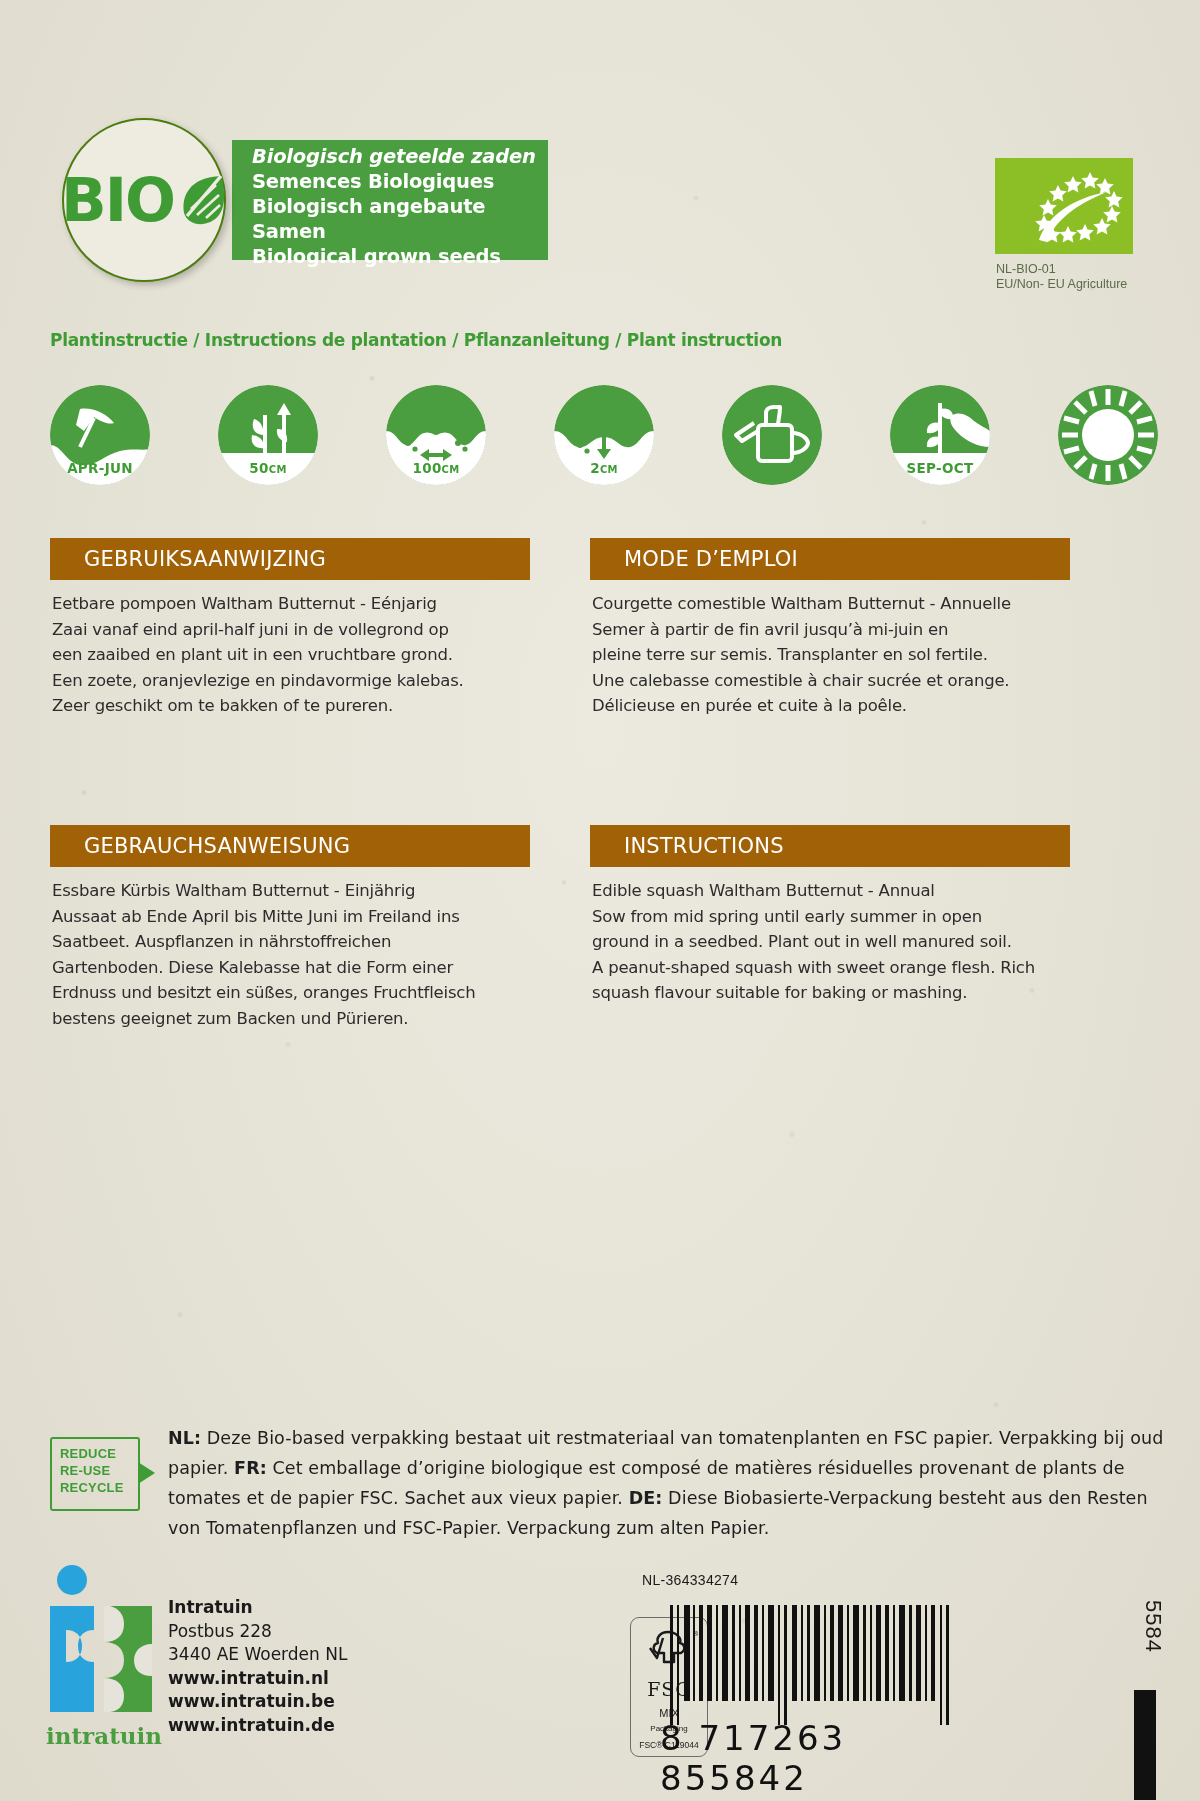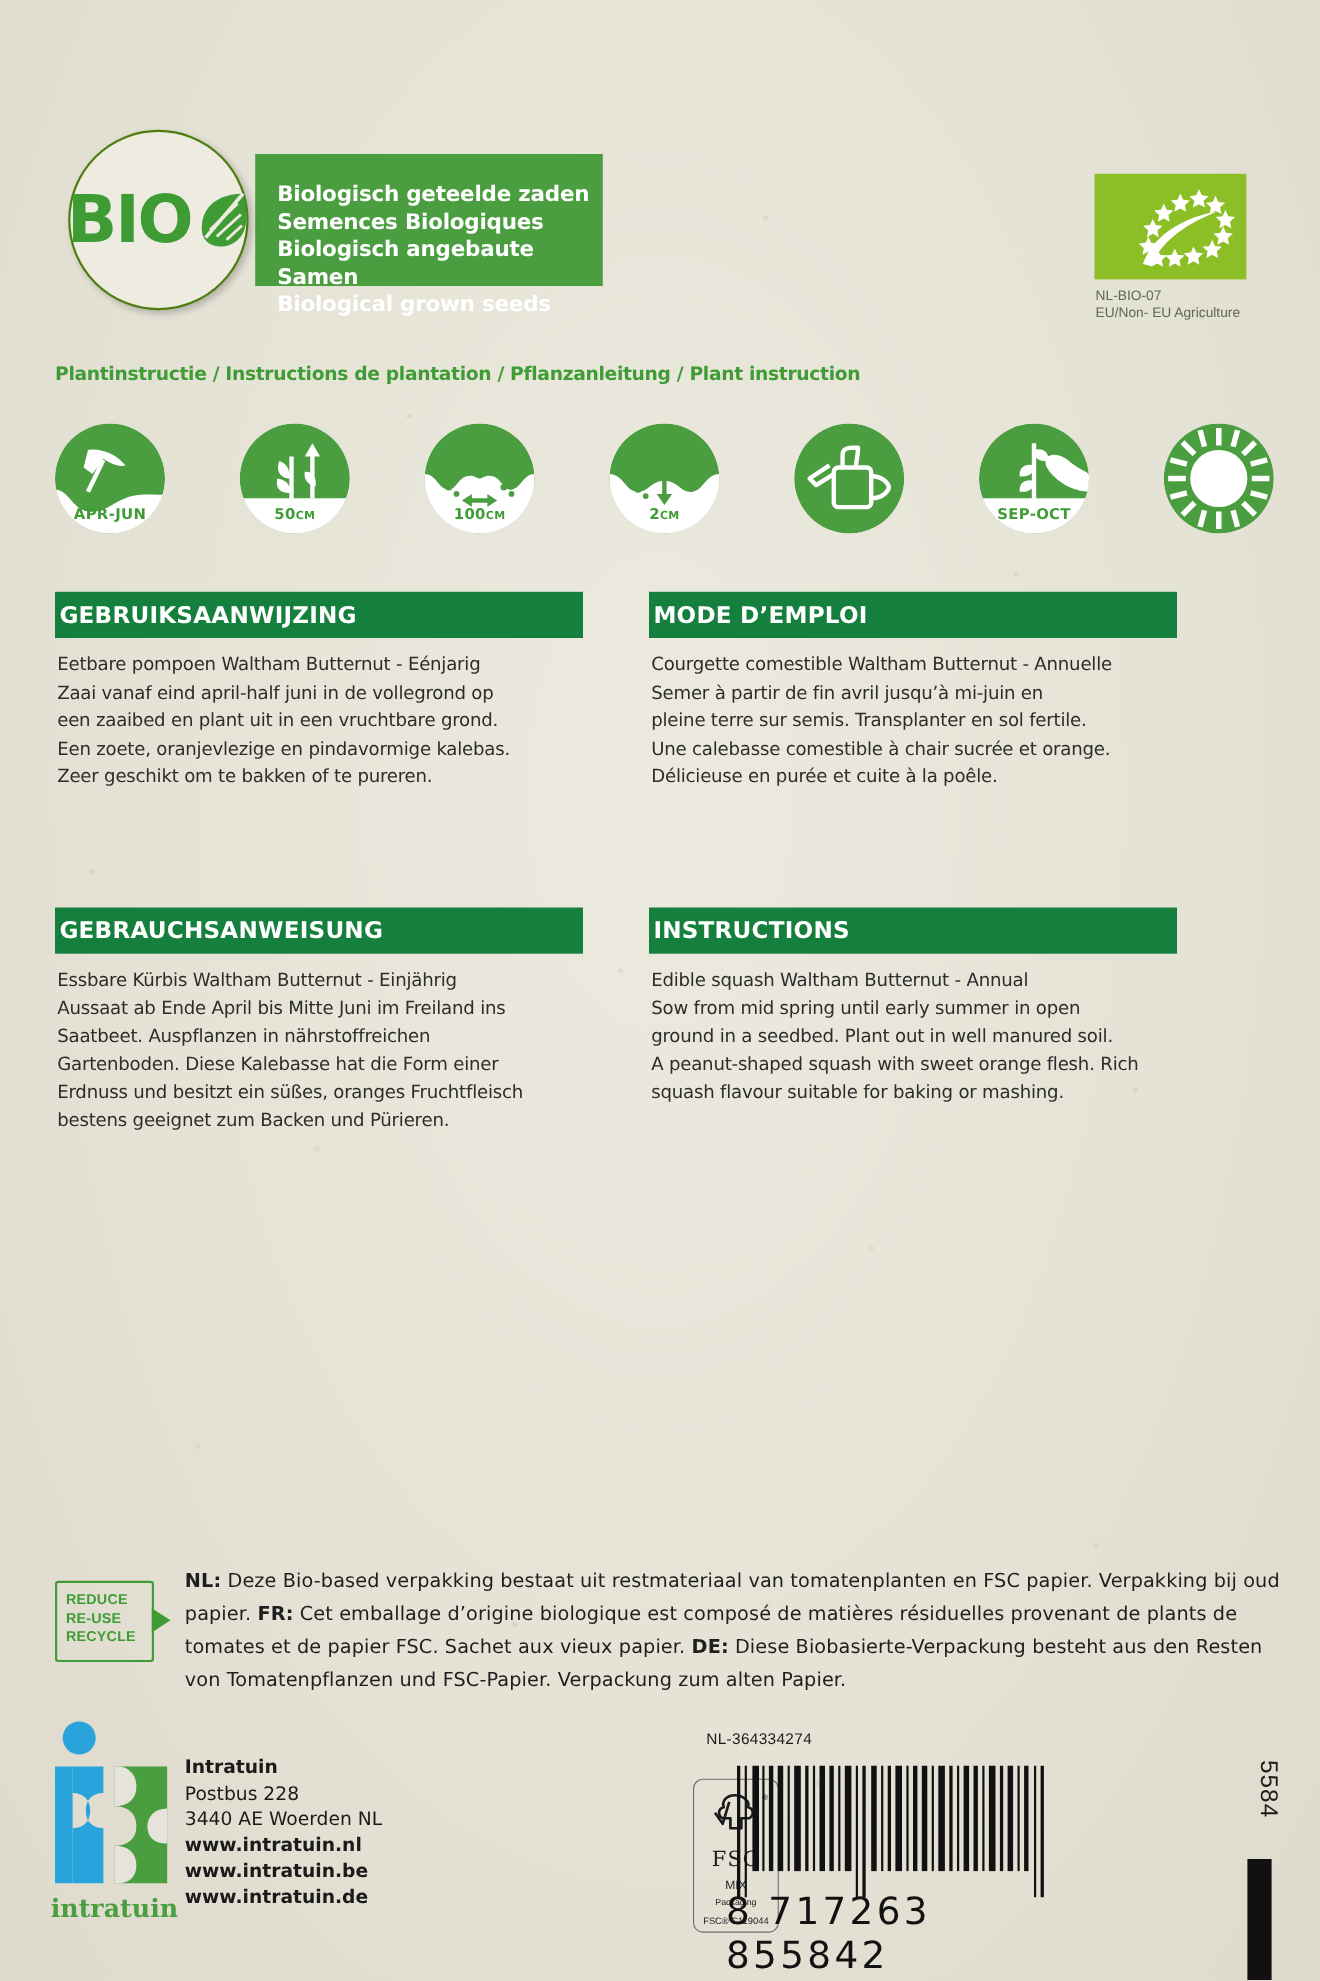--- a/index.html
+++ b/index.html
@@ -46,21 +46,21 @@
     letter-spacing:-2px;line-height:1;display:flex;align-items:center;
   }
   .bio-leaf{position:relative;width:52px;height:58px;margin-left:1px;}
   .bio-green-panel{
     position:absolute;left:232px;top:140px;width:316px;height:120px;background:#4a9e3f;z-index:2;
   }
   .bio-green-panel .ln{
     color:#fff;font-weight:bold;font-size:19.5px;line-height:25px;
     margin-left:20px;letter-spacing:-.2px;font-family:"DejaVu Sans",sans-serif;
   }
-  .bio-green-panel .ln:first-child{padding-top:24px;}
+  .bio-green-panel .ln:first-child{padding-top:4px;font-style:italic;}
 
   
   .eu-logo{position:absolute;left:995px;top:158px;width:138px;height:96px;background:#8cbf26;}
   .eu-caption{position:absolute;left:996px;top:262px;font-size:12.5px;color:#5d6b4a;line-height:15px;}
 
   
   .headline{
     position:absolute;left:50px;top:330px;width:1110px;
     color:#3f9c35;font-weight:bold;font-size:17px;letter-spacing:-.3px;
     font-family:"DejaVu Sans",sans-serif;
@@ -73,22 +73,22 @@
   .ico .lbl{
     position:absolute;left:0;right:0;bottom:9px;text-align:center;
     color:#3f9c35;font-weight:bold;font-size:13.5px;letter-spacing:.3px;z-index:6;
     font-family:"DejaVu Sans",sans-serif;
   }
   .ico .lbl .sm{font-size:10px;}
 
   
   .blk{position:absolute;width:480px;}
   .blk .bar{
-    background:#15803d;color:#fff;font-weight:bold;font-size:21px;
-    padding:9px 0 9px 4px;letter-spacing:.2px;font-family:"DejaVu Sans",sans-serif;
+    background:#a16207;color:#fff;font-weight:normal;font-size:21px;
+    padding:9px 0 9px 34px;letter-spacing:.2px;font-family:"DejaVu Sans",sans-serif;
   }
   .blk .body{
     padding:11px 2px 0 2px;font-size:16.5px;line-height:25.5px;color:#2c2c2c;
     font-family:"DejaVu Sans",sans-serif;letter-spacing:-.2px;
   }
 
   
   .recycle-box{
     position:absolute;left:50px;top:1437px;width:90px;height:74px;
     border:2.5px solid #3f9c35;border-radius:3px;
@@ -179,21 +179,21 @@
         <path d="M49 57 l2.6 5.6 6.2.7 -4.6 4.2 1.2 6.1 -5.4-3 -5.4 3 1.2-6.1 -4.6-4.2 6.2-.7z"></path>
         <path d="M107 60 l2.6 5.6 6.2.7 -4.6 4.2 1.2 6.1 -5.4-3 -5.4 3 1.2-6.1 -4.6-4.2 6.2-.7z"></path>
         <path d="M90 66 l2.6 5.6 6.2.7 -4.6 4.2 1.2 6.1 -5.4-3 -5.4 3 1.2-6.1 -4.6-4.2 6.2-.7z"></path>
         <path d="M73 68 l2.6 5.6 6.2.7 -4.6 4.2 1.2 6.1 -5.4-3 -5.4 3 1.2-6.1 -4.6-4.2 6.2-.7z"></path>
         <path d="M57 68 l2.6 5.6 6.2.7 -4.6 4.2 1.2 6.1 -5.4-3 -5.4 3 1.2-6.1 -4.6-4.2 6.2-.7z"></path>
         <path d="M44 82 C52 58 78 40 112 34 C82 46 60 62 52 84 Z"></path>
       </g>
     </svg>
   </div>
   <div class="eu-caption">
-    <div>NL-BIO-07</div>
+    <div>NL-BIO-01</div>
     <div>EU/Non- EU Agriculture</div>
   </div>
 
   <div class="headline">Plantinstructie / Instructions de plantation / Pflanzanleitung / Plant instruction</div>
 
   <div class="icon-row">
 
     <div class="ico" style="left:0">
       <div class="fill"></div>
       <svg viewBox="0 0 100 100" width="100" height="100" style="position:absolute;inset:0">

